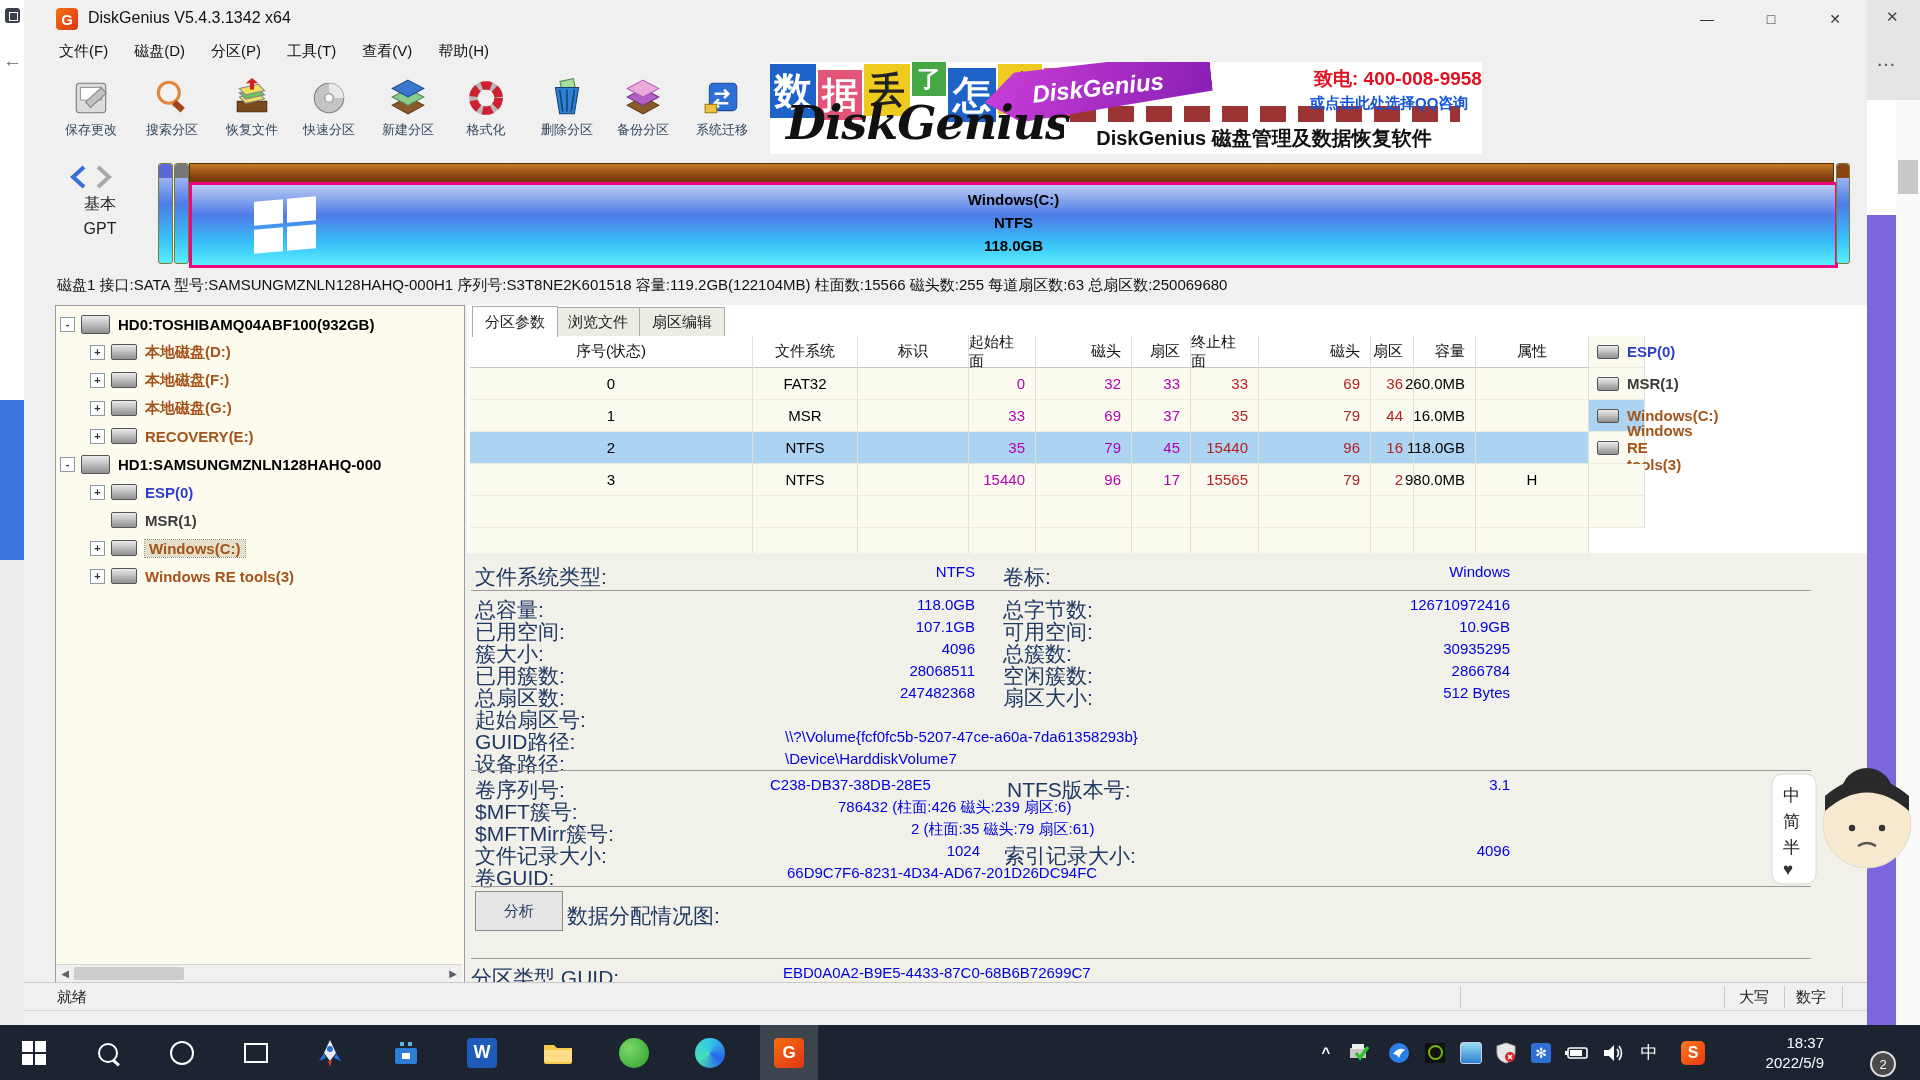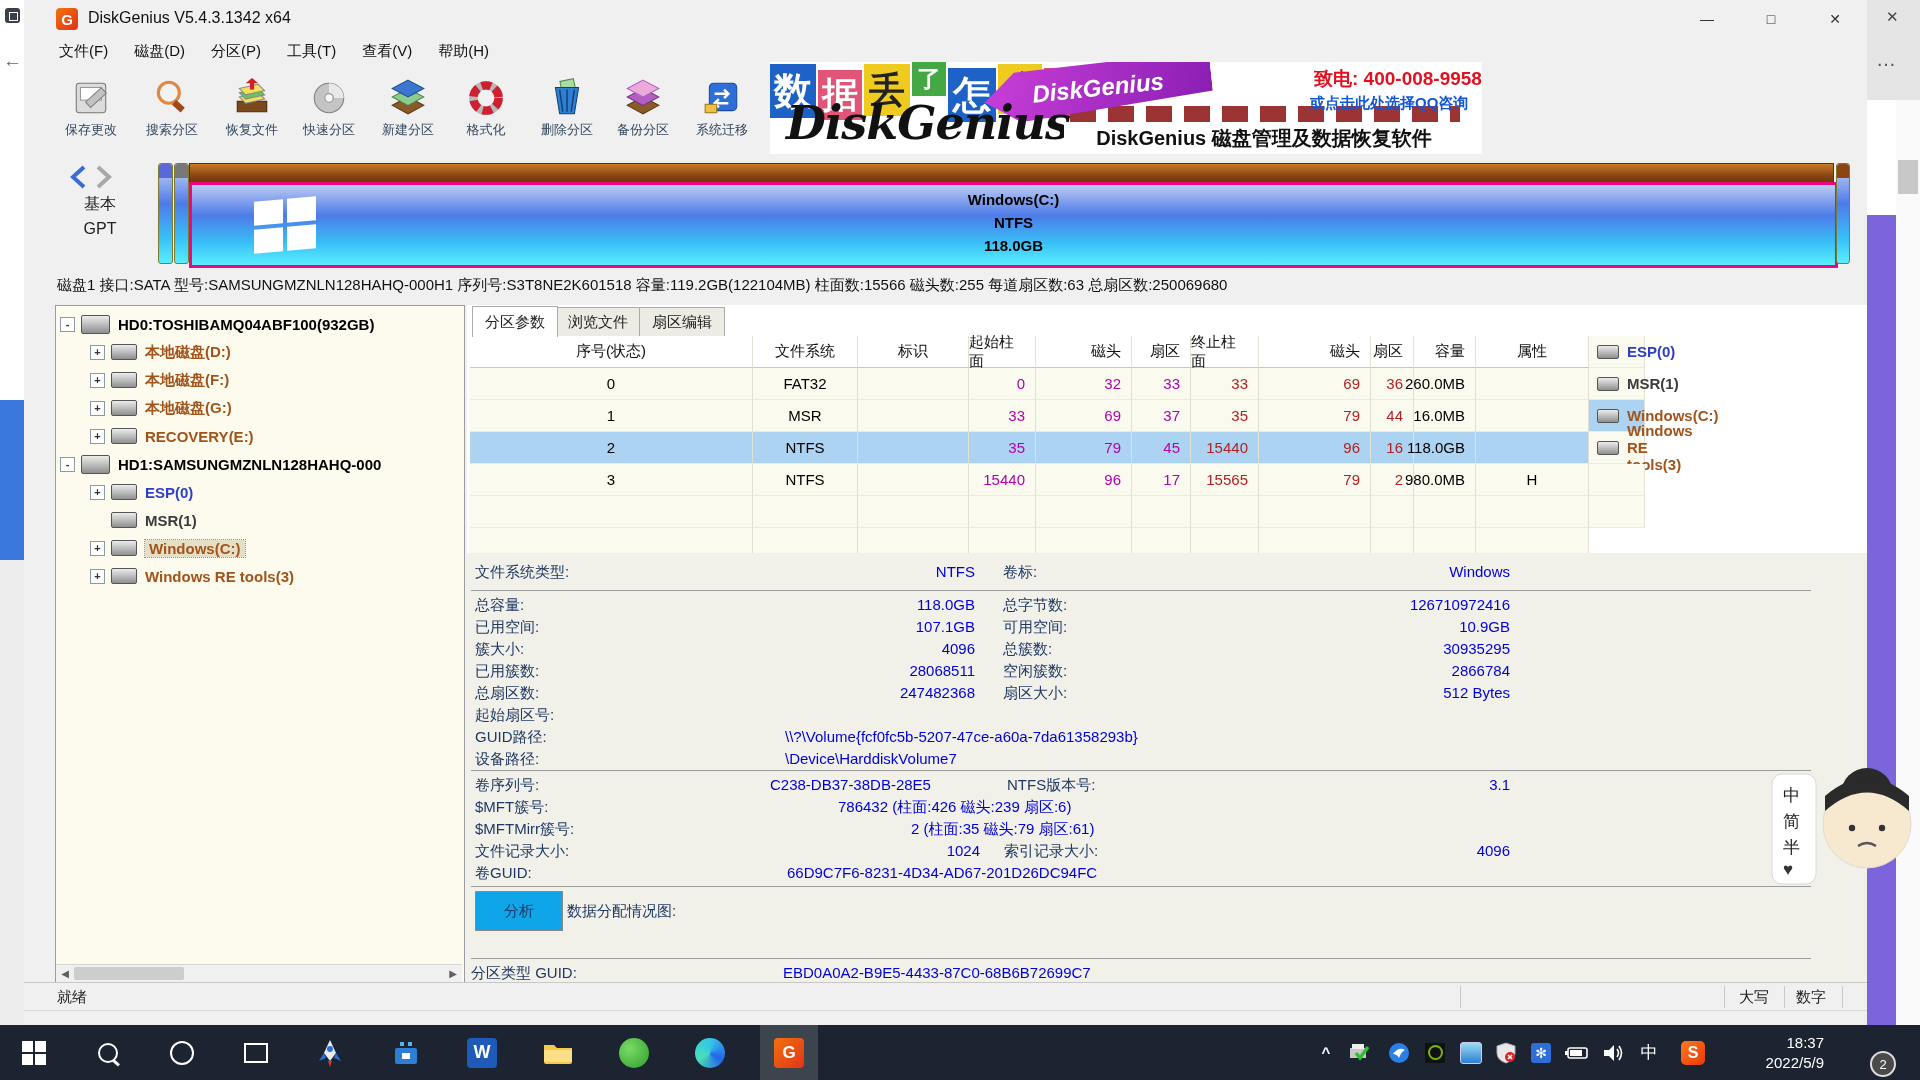--- a/index.html
+++ b/index.html
@@ -75,25 +75,25 @@
   .ptable{position:absolute;left:3px;top:31px;display:grid;
     grid-template-columns:283px 105px 111px 67px 96px 59px 68px 112px 43px 62px 113px 56px;}
   .th,.td{height:31px;display:flex;align-items:center;border-right:1px solid #E2E0D2;font-size:15px;}
   .th{background:#FFFFFF;border-bottom:1px solid #C6C6C6;color:#111;}
   .td{border-bottom:1px solid #EDECDC;}
   .row-bg{background:#FBFAEF;}
   .row-sel{background:#ACD3F1;}
   .al{padding-left:8px;} .ac{justify-content:center;} .ar{justify-content:flex-end;padding-right:10px;}
   .c1{color:#B400B4;} .c2{color:#B22222;}
   .dzone{position:absolute;left:0;top:248px;width:1400px;height:429px;background:#F1F0E9;}
-  .dlab{position:absolute;font-size:15px;color:#1F3864;white-space:nowrap;}
+  .dlab{position:absolute;font-size:21px;color:#1F3864;white-space:nowrap;}
   .dval{position:absolute;font-size:15px;color:#0000DE;white-space:nowrap;}
   .dval.r{text-align:right;}
   .sep{position:absolute;left:4px;width:1340px;height:0;border-top:1px solid #9C9C9C;}
-  .anlbtn{position:absolute;left:8px;top:586px;width:86px;height:38px;background:#0ea5e9;border:1px solid #8A8A8A;
+  .anlbtn{position:absolute;left:8px;top:586px;width:86px;height:38px;background:#e5e5e5;border:1px solid #8A8A8A;
     display:flex;align-items:center;justify-content:center;font-size:15px;color:#1F3864;}
   
   .statusbar{position:absolute;left:0;top:982px;width:1843px;height:28px;background:#F0F0F0;border-top:1px solid #C8C8C8;}
   .stext{position:absolute;top:5px;font-size:15px;color:#222;}
   .sdiv{position:absolute;top:3px;width:0;height:22px;border-left:1px solid #C8C8C8;}
   
   .edgeL{position:absolute;left:0;top:0;width:24px;height:1025px;background:#FFFFFF;}
   .bgico{position:absolute;left:5px;top:8px;width:15px;height:15px;background:#3A3F4A;border-radius:3px;}
   .bgico:after{content:"";position:absolute;left:4px;top:4px;width:7px;height:7px;border:1.5px solid #fff;}
   .edgeR-top{position:absolute;left:1867px;top:0;width:53px;height:100px;background:#E5E5E5;}

